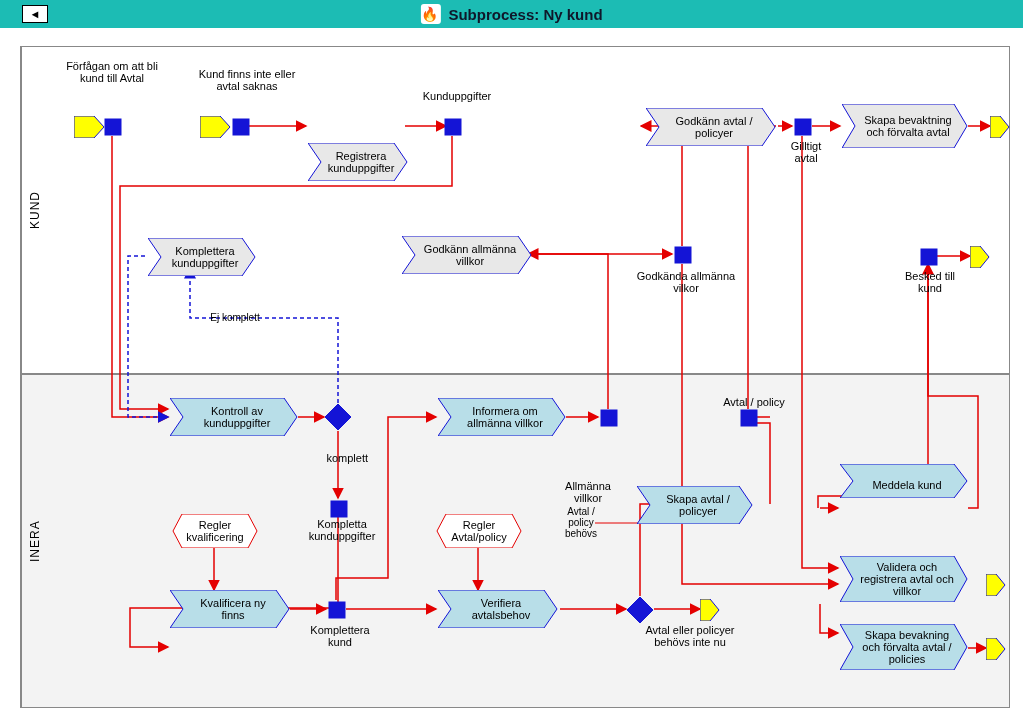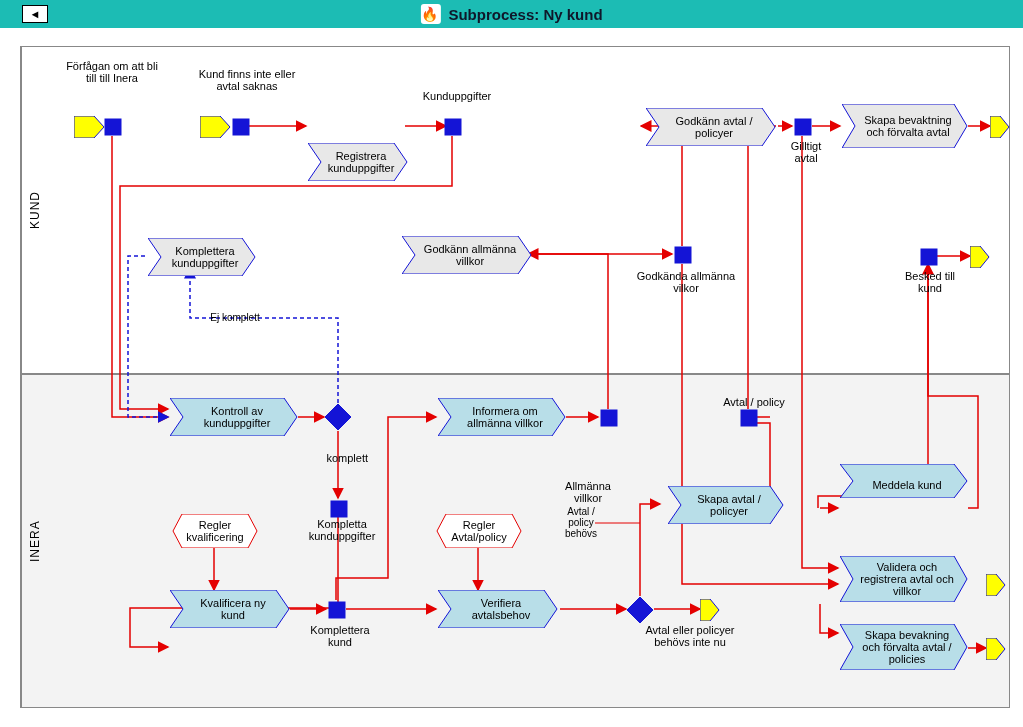--- a/index.html
+++ b/index.html
@@ -188,21 +188,21 @@
 
     <path d="M820,480 L838,480" stroke="#E40000" stroke-width="1.5" fill="none" marker-end="url(#ah)"></path>
 
     <path d="M968,480 L978,480 L978,368 L928,368 L928,236" stroke="#E40000" stroke-width="1.5" fill="none" marker-end="url(#ah)"></path>
 
     <path d="M968,620 L986,620" stroke="#E40000" stroke-width="1.5" fill="none" marker-end="url(#ah)"></path>
 
     <path d="M595,495 L640,495" stroke="#E40000" stroke-width="1" fill="none"></path>
   </svg>
 
-  <div class="label" style="left:64px; top:32px; width:96px;">Förfågan om att bli till till Inera</div>
+  <div class="label" style="left:64px; top:32px; width:96px;">Förfågan om att bli kund till Avtal</div>
   <div class="label" style="left:192px; top:40px; width:110px;">Kund finns inte eller avtal saknas</div>
   <div class="label" style="left:412px; top:62px; width:90px;">Kunduppgifter</div>
   <div class="label" style="left:778px; top:112px; width:56px;">Gilltigt avtal</div>
   <div class="label" style="left:636px; top:242px; width:100px;">Godkända allmänna vilkor</div>
   <div class="label" style="left:902px; top:242px; width:56px;">Besked till kund</div>
   <div class="label" style="left:312px; top:424px; width:56px;text-align:right;">komplett</div>
   <div class="label" style="left:302px; top:490px; width:80px;">Kompletta kunduppgifter</div>
   <div class="label" style="left:556px; top:404px; width:64px;margin-top:48px;">Allmänna villkor</div>
   <div class="label" style="left:714px; top:368px; width:80px;">Avtal / policy</div>
   <div class="label" style="left:302px; top:596px; width:76px;">Komplettera kund</div>
@@ -346,31 +346,31 @@
         <polygon points="0,0 114,0 127,19 114,38 0,38 13,19" fill="#B8DEE8" stroke="#1414D6"></polygon>
       </svg>
     <div class="chevron-body">Kontroll av kunduppgifter</div>
   </div>
   <div class="chevron" style="left:438px; top:370px; width:128px; height:38px;">
     <svg width="128" height="38">
         <polygon points="0,0 114,0 127,19 114,38 0,38 13,19" fill="#B8DEE8" stroke="#1414D6"></polygon>
       </svg>
     <div class="chevron-body">Informera om allmänna villkor</div>
   </div>
-  <div class="chevron" style="left:668px; top:458px; width:116px; height:38px;">
+  <div class="chevron" style="left:637px; top:458px; width:116px; height:38px;">
     <svg width="116" height="38">
         <polygon points="0,0 102,0 115,19 102,38 0,38 13,19" fill="#B8DEE8" stroke="#1414D6"></polygon>
       </svg>
     <div class="chevron-body">Skapa avtal / policyer</div>
   </div>
   <div class="chevron" style="left:170px; top:562px; width:120px; height:38px;">
     <svg width="120" height="38">
         <polygon points="0,0 106,0 119,19 106,38 0,38 13,19" fill="#B8DEE8" stroke="#1414D6"></polygon>
       </svg>
-    <div class="chevron-body">Kvalificera ny kund</div>
+    <div class="chevron-body">Kvalificera ny finns</div>
   </div>
   <div class="chevron" style="left:438px; top:562px; width:120px; height:38px;">
     <svg width="120" height="38">
         <polygon points="0,0 106,0 119,19 106,38 0,38 13,19" fill="#B8DEE8" stroke="#1414D6"></polygon>
       </svg>
     <div class="chevron-body">Verifiera avtalsbehov</div>
   </div>
   <div class="chevron" style="left:840px; top:436px; width:128px; height:42px;">
     <svg width="128" height="34">
         <polygon points="0,0 114,0 127,17 114,34 0,34 13,17" fill="#B8DEE8" stroke="#1414D6"></polygon>

